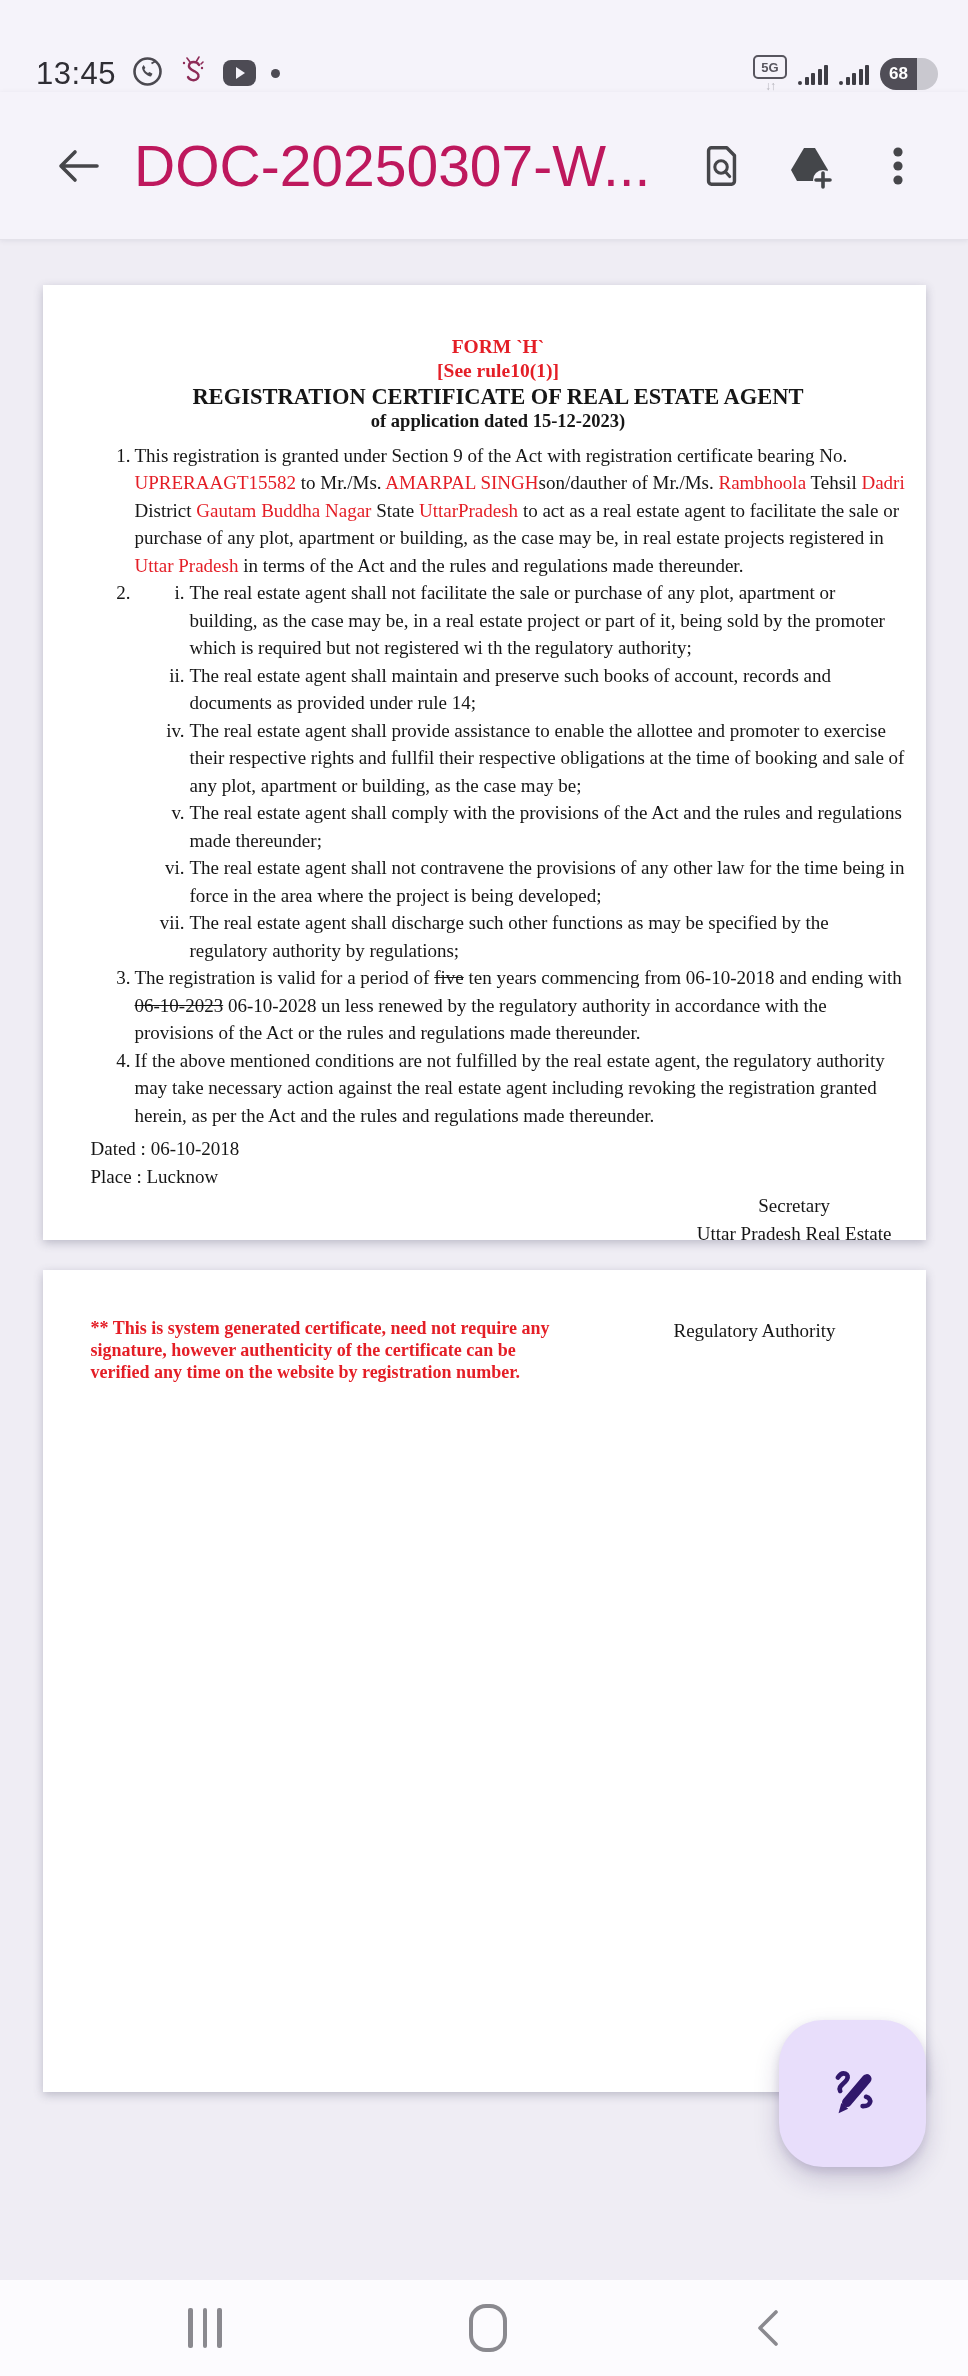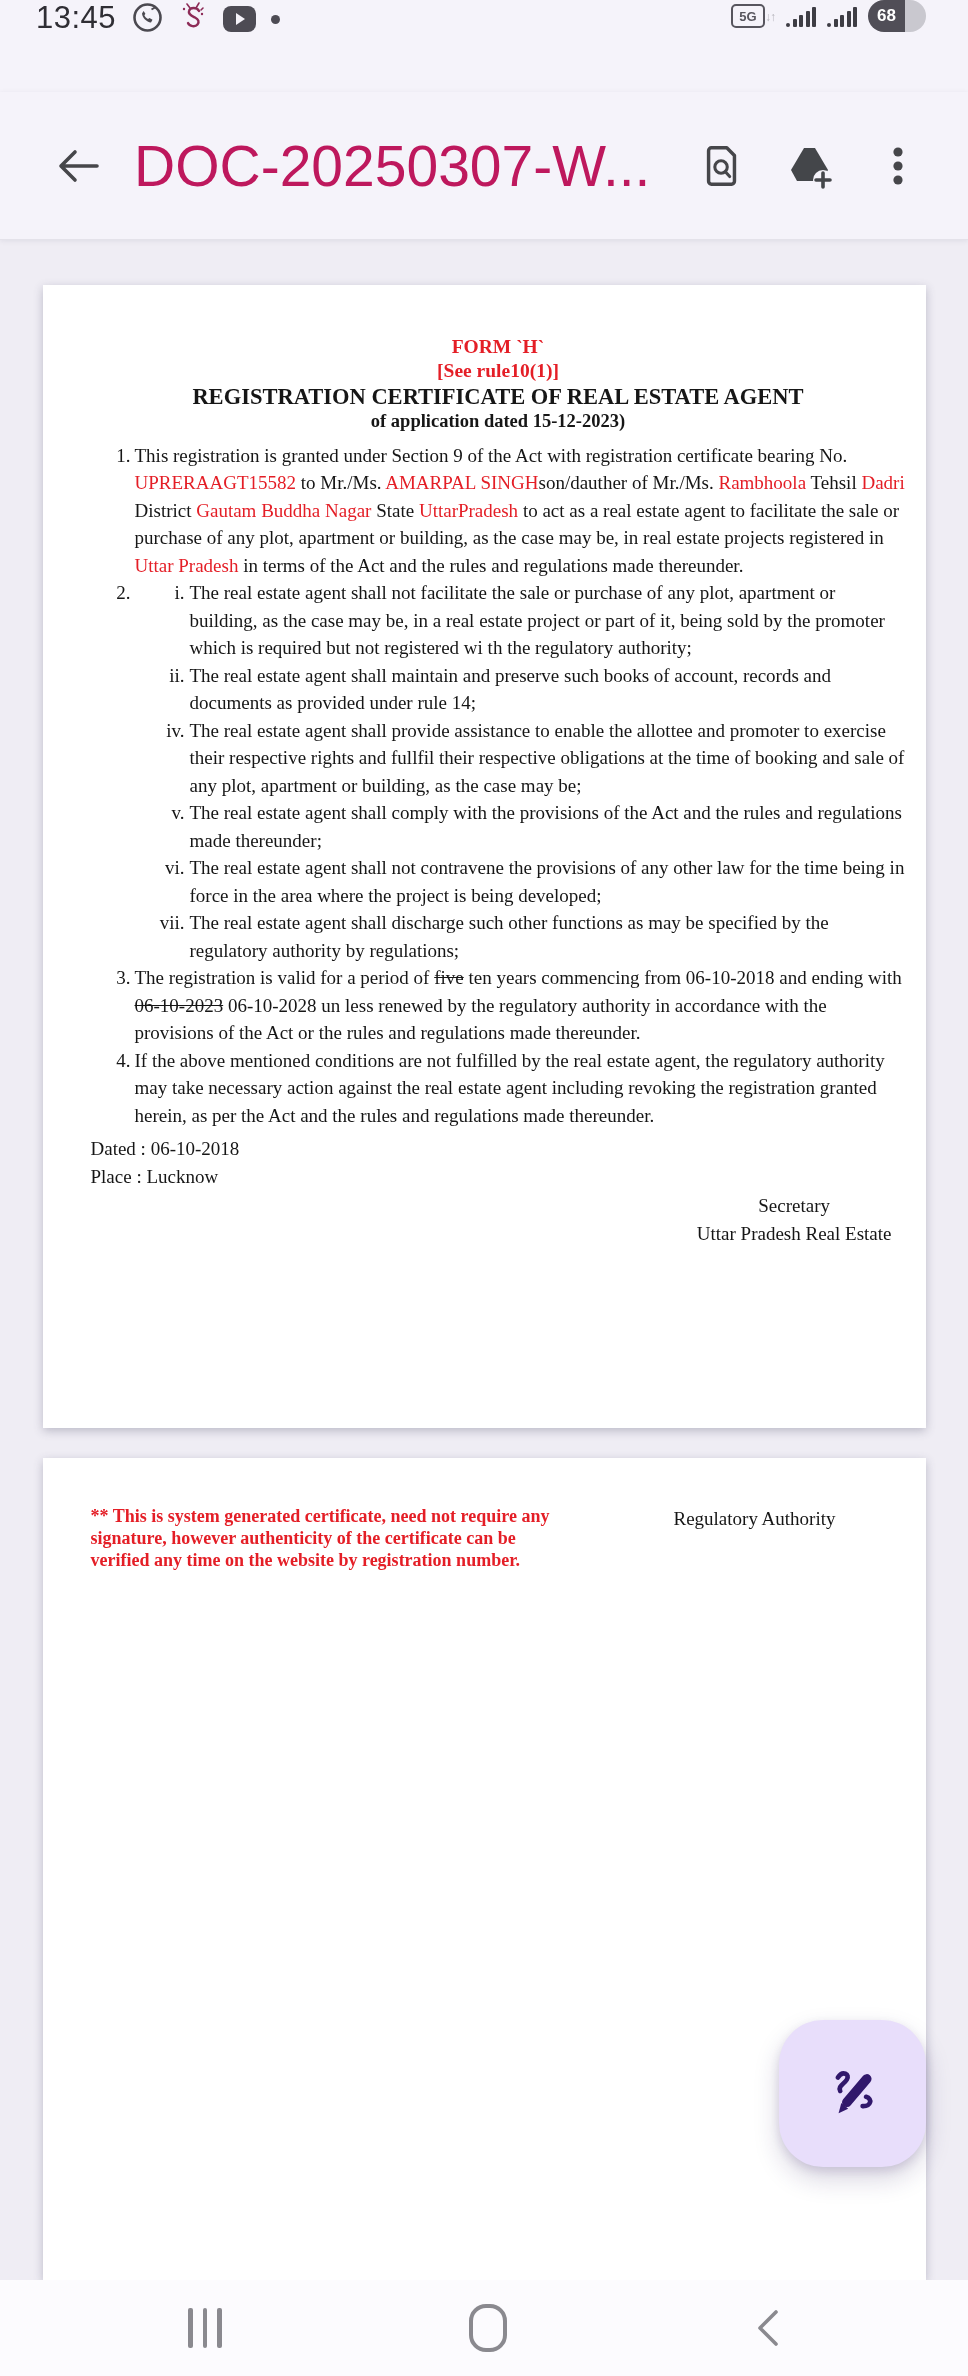--- a/index.html
+++ b/index.html
@@ -1,30 +1,30 @@
 <!DOCTYPE html>
 <html><head>
 <meta charset="utf-8">
 <style>
   html,body{margin:0;padding:0}
   body{width:968px;height:2376px;position:relative;background:#efedf4;
        font-family:"Liberation Sans",sans-serif;overflow:hidden}
 
   
-  .statusbar{height:92px;background:#f5f3fa;display:flex;align-items:flex-start;
-             padding:0 42px 0 36px;box-sizing:border-box}
+  .statusbar{height:92px;background:#f5f3fa;display:flex;align-items:flex-end;
+             padding:0 30px 0 36px;box-sizing:border-box}
   .sb-time{font-size:31px;color:#2f2e34;letter-spacing:.5px}
   .sb-left{display:flex;align-items:center;gap:15px;margin-left:16px}
   .sb-right{margin-left:auto;display:flex;align-items:center;gap:11px}
   .yt-box{width:33px;height:26px;border-radius:8px;background:#4d4b54;
           display:flex;align-items:center;justify-content:center}
   .yt-tri{width:0;height:0;border-left:9px solid #f5f3fa;border-top:6px solid transparent;
           border-bottom:6px solid transparent;margin-left:2px}
   .notif-dot{width:9px;height:9px;border-radius:50%;background:#4d4b54}
-  .fiveg{display:flex;flex-direction:row;align-items:center}
+  .fiveg{display:flex;flex-direction:column;align-items:center}
   .fiveg-box{border:2.2px solid #57555e;border-radius:5px;width:30px;height:20px;
              display:flex;align-items:center;justify-content:center;
              font-size:13px;font-weight:bold;color:#57555e}
   .fiveg-arrows{font-size:12px;color:#b5b4bb;line-height:12px;margin-top:1px;letter-spacing:-1px}
   .sig-group{display:flex;align-items:flex-end;gap:2.5px;height:22px}
   .sig-dot{width:4px;height:4px;border-radius:50%;background:#3e3d44}
   .sig-bar{width:4px;background:#3e3d44;border-radius:1px}
   .battery{width:58px;height:32px;border-radius:16px;overflow:hidden;display:flex}
   .battery-num{width:37px;background:#504e57;color:#fff;font-size:17px;font-weight:bold;
                display:flex;align-items:center;justify-content:center}
@@ -36,21 +36,21 @@
           border-bottom:1px solid #e4e2ea;box-shadow:0 1px 5px rgba(80,80,110,.10)}
   .ab-title{flex:1;font-size:57px;color:#be185d;margin-left:32px;
             white-space:nowrap;overflow:hidden}
   .ab-icon{width:48px;height:48px;margin-left:40px;display:flex;
            align-items:center;justify-content:center}
 
   
   .viewer{padding-top:45px}
   .page{width:883px;margin:0 auto;background:#ffffff;
         box-shadow:0 3px 9px rgba(70,70,100,.30)}
-  .page1{height:1143px;padding:50px 20px 8px 48px;box-sizing:border-box}
+  .page1{height:955px;padding:50px 20px 8px 48px;box-sizing:border-box}
   .page2{height:822px;margin-top:30px;padding:47px 50px 0 48px;box-sizing:border-box}
 
   .doc{font-family:"Liberation Serif","DejaVu Serif",serif;color:#161616;
        font-size:19px;line-height:27.5px}
   .red{color:#e41e26}
   .b{font-weight:normal}
   .strike{text-decoration:line-through}
   .dhead{text-align:center;font-weight:bold}
   .formtitle,.ruleline{font-size:19.5px;line-height:23.5px}
   .doctitle{font-size:22.5px;line-height:28px;margin-top:1px}

